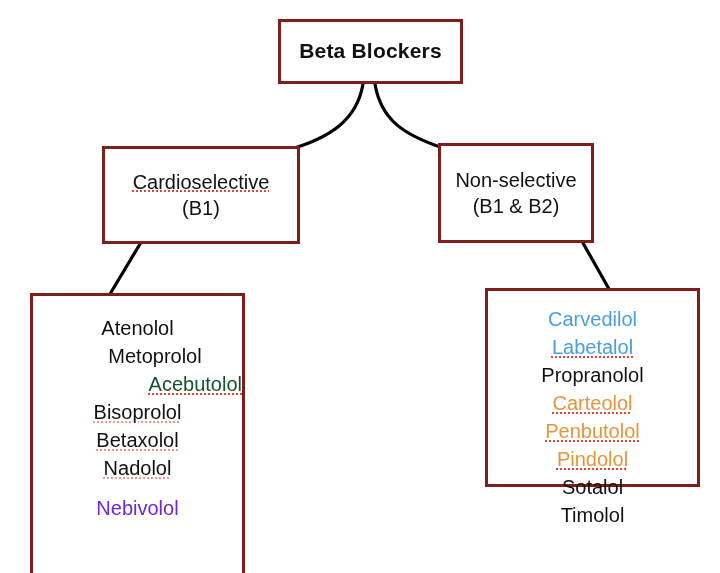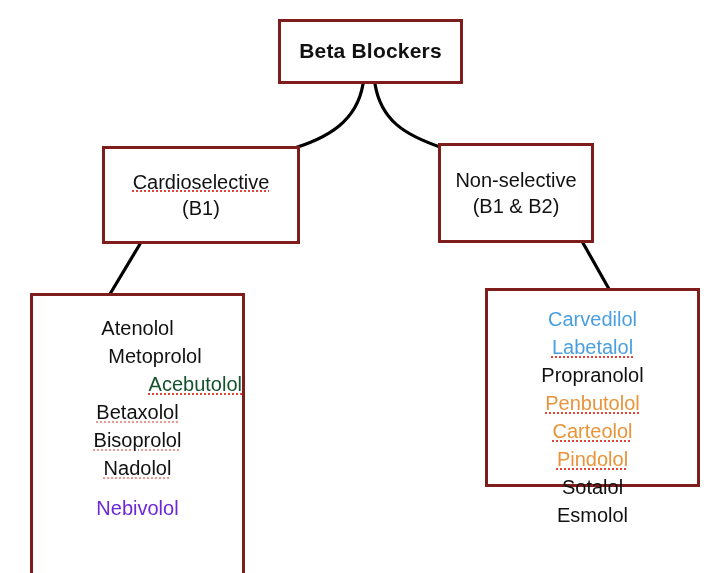--- a/index.html
+++ b/index.html
@@ -164,33 +164,33 @@
       <span class="line-main">Non-selective</span>
       <span class="line-sub">(B1 &amp; B2)</span>
     </div>
   </div>
 
   <div class="node node-leaf" id="node-list-cardioselective">
     <ul class="drug-list">
         <li style="color: rgb(17, 17, 17);">Atenolol</li>
         <li style="color: rgb(17, 17, 17); margin-left: 35px;">Metoprolol</li>
         <li class="misspelled" style="color: #14532d; text-align: right;">Acebutolol</li>
+        <li class="squiggle-faint" style="color: rgb(17, 17, 17);">Bisoprolol</li>
         <li class="squiggle-faint" style="color: rgb(17, 17, 17);">Betaxolol</li>
-        <li class="squiggle-faint" style="color: rgb(17, 17, 17);">Bisoprolol</li>
         <li class="squiggle-faint" style="color: rgb(17, 17, 17);">Nadolol</li>
         <li style="color: #6d28d9; margin-top: 12px;">Nebivolol</li>
       </ul>
   </div>
 
   <div class="node node-leaf" id="node-list-nonselective">
     <ul class="drug-list">
         <li style="color: rgb(74, 159, 224);">Carvedilol</li>
         <li class="misspelled" style="color: rgb(74, 159, 224);">Labetalol</li>
         <li style="color: rgb(17, 17, 17);">Propranolol</li>
+        <li class="misspelled" style="color: rgb(232, 148, 58);">Carteolol</li>
         <li class="misspelled" style="color: rgb(232, 148, 58);">Penbutolol</li>
-        <li class="misspelled" style="color: rgb(232, 148, 58);">Carteolol</li>
         <li class="misspelled" style="color: rgb(232, 148, 58);">Pindolol</li>
         <li style="color: rgb(17, 17, 17);">Sotalol</li>
-        <li style="color: rgb(17, 17, 17);">Esmolol</li>
+        <li style="color: rgb(17, 17, 17);">Timolol</li>
       </ul>
   </div>
 
 </div>
 
 </body></html>

